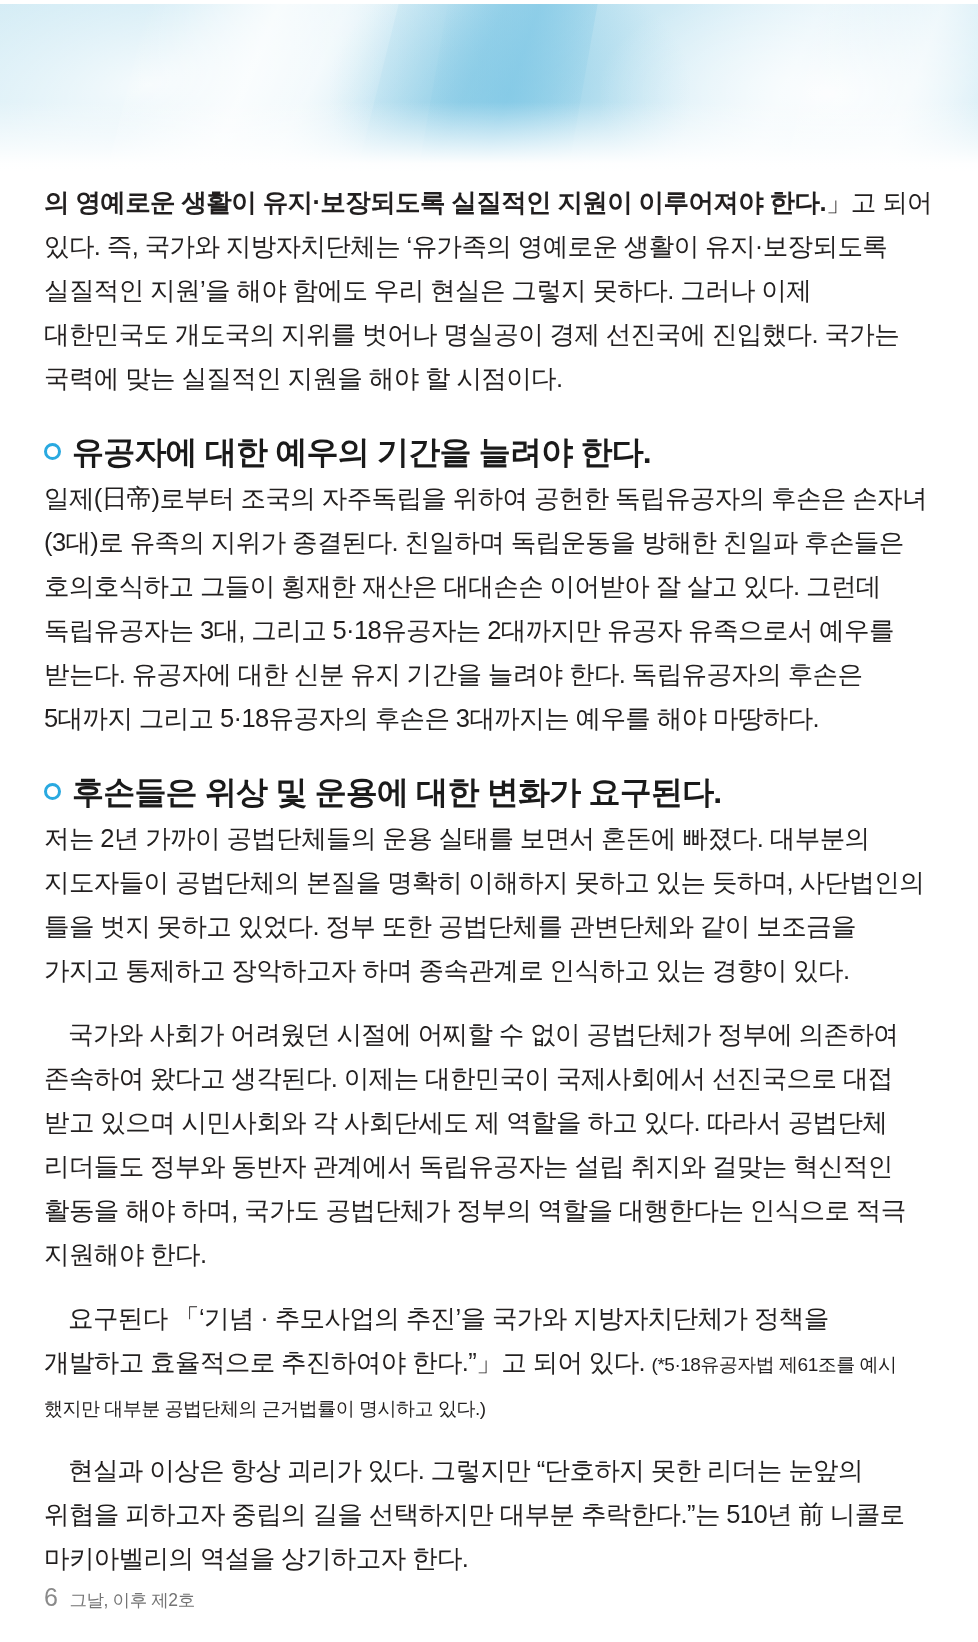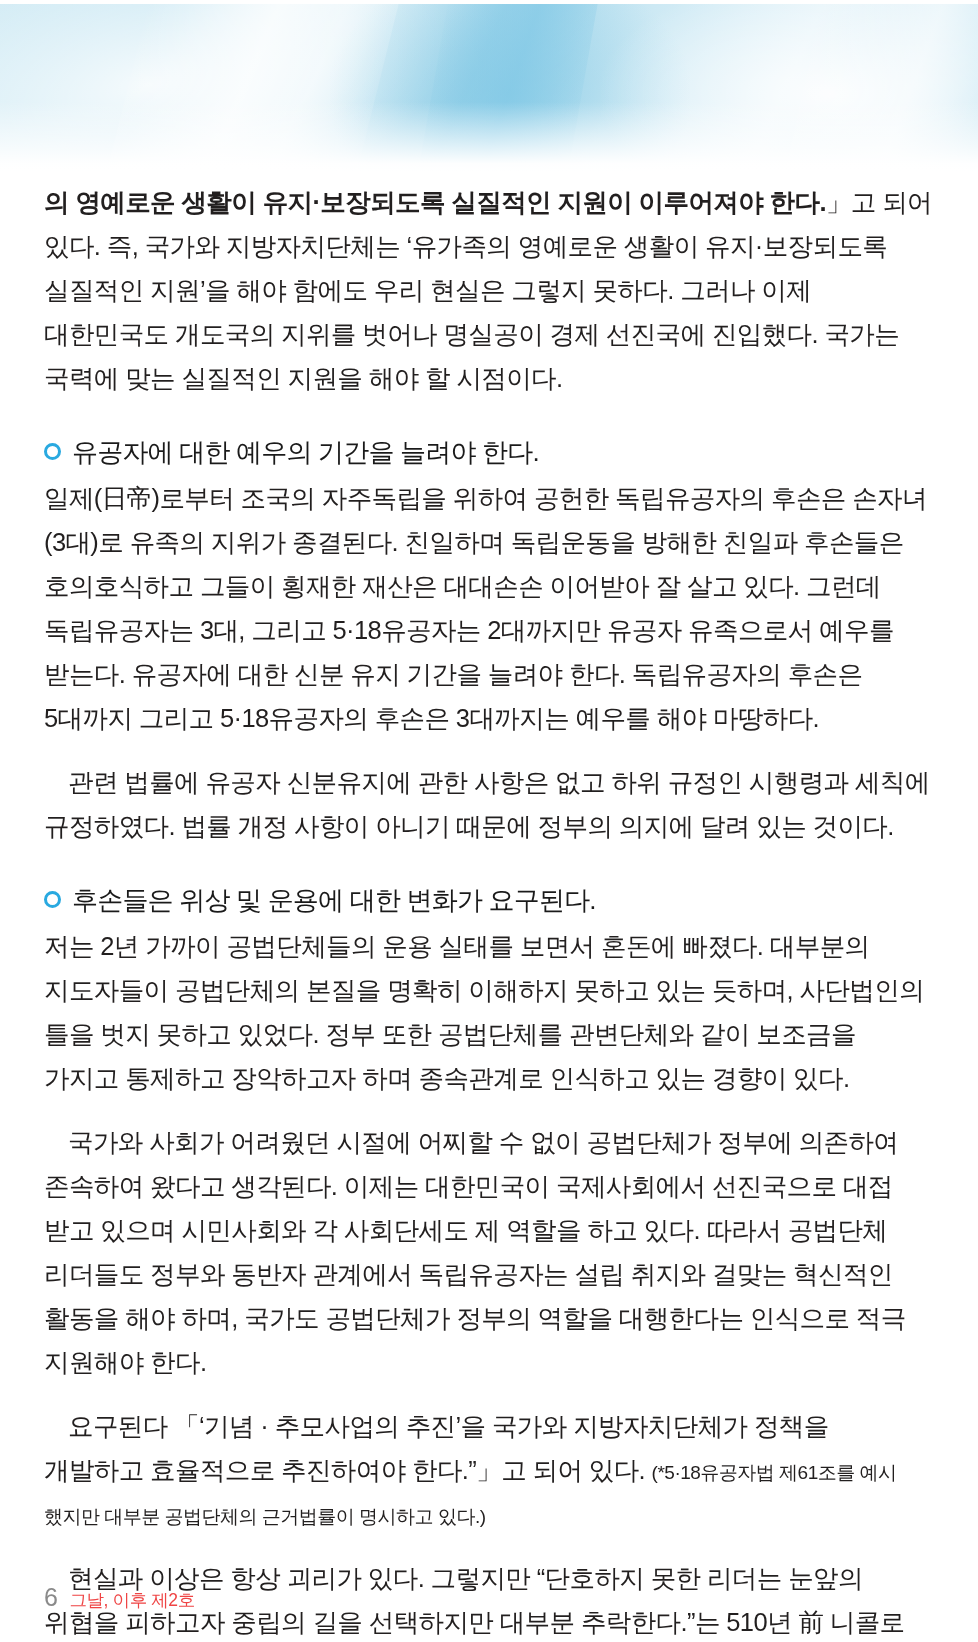--- a/index.html
+++ b/index.html
@@ -136,23 +136,23 @@
     flex: 0 0 auto;
     width: 17px;
     height: 17px;
     border: 3px solid #29a9e0;
     border-radius: 50%;
     margin-top: 13px;
     margin-right: 11px;
     box-sizing: border-box;
   }
   .section-head .head-text {
-    font-size: 26px;
+    font-size: 32px;
     line-height: 44px;
-    font-weight: normal;
+    font-weight: bold;
     letter-spacing: -0.8px;
     color: #1a1a1a;
   }
 
   .block {
     margin-top: 0;
   }
   .block-gap {
     margin-top: 20px;
   }
@@ -174,21 +174,21 @@
   }
   .footer .page-num {
     font-size: 25px;
     letter-spacing: -0.5px;
     color: #8a8a8a;
     margin-right: 12px;
   }
   .footer .issue {
     font-size: 17.5px;
     letter-spacing: -0.4px;
-    color: #ef4444;
+    color: #737373;
   }
 </style>
 </head>
 <body>
 
 <div class="page">
 
   <div class="top-band">
     <div class="wash-a"></div>
     <div class="wash-b"></div>
@@ -202,21 +202,20 @@
   <div class="content">
 
     <p class="para-intro"><span class="bold">의 영예로운 생활이 유지·보장되도록 실질적인 지원이 이루어져야 한다.</span><span>」고 되어 있다. 즉, 국가와 지방자치단체는 ‘유가족의 영예로운 생활이 유지·보장되도록 실질적인 지원’을 해야 함에도 우리 현실은 그렇지 못하다. 그러나 이제 대한민국도 개도국의 지위를 벗어나 명실공이 경제 선진국에 진입했다. 국가는 국력에 맞는 실질적인 지원을 해야 할 시점이다.</span></p>
 
     <div class="section-head">
       <span class="bullet-ring"></span>
       <span class="head-text">유공자에 대한 예우의 기간을 늘려야 한다.</span>
     </div>
 
     <p class="body-para block">일제(日帝)로부터 조국의 자주독립을 위하여 공헌한 독립유공자의 후손은 손자녀(3대)로 유족의 지위가 종결된다. 친일하며 독립운동을 방해한 친일파 후손들은 호의호식하고 그들이 횡재한 재산은 대대손손 이어받아 잘 살고 있다. 그런데 독립유공자는 3대, 그리고 5·18유공자는 2대까지만 유공자 유족으로서 예우를 받는다. 유공자에 대한 신분 유지 기간을 늘려야 한다. 독립유공자의 후손은 5대까지 그리고 5·18유공자의 후손은 3대까지는 예우를 해야 마땅하다.</p>
-    <p class="body-para block-gap indent">관련 법률에 유공자 신분유지에 관한 사항은 없고 하위 규정인 시행령과 세칙에 규정하였다. 법률 개정 사항이 아니기 때문에 정부의 의지에 달려 있는 것이다.</p>
 
     <div class="section-head">
       <span class="bullet-ring"></span>
       <span class="head-text">후손들은 위상 및 운용에 대한 변화가 요구된다.</span>
     </div>
 
     <p class="body-para block">저는 2년 가까이 공법단체들의 운용 실태를 보면서 혼돈에 빠졌다. 대부분의 지도자들이 공법단체의 본질을 명확히 이해하지 못하고 있는 듯하며, 사단법인의 틀을 벗지 못하고 있었다. 정부 또한 공법단체를 관변단체와 같이 보조금을 가지고 통제하고 장악하고자 하며 종속관계로 인식하고 있는 경향이 있다.</p>
     <p class="body-para block-gap indent">국가와 사회가 어려웠던 시절에 어찌할 수 없이 공법단체가 정부에 의존하여 존속하여 왔다고 생각된다. 이제는 대한민국이 국제사회에서 선진국으로 대접 받고 있으며 시민사회와 각 사회단세도 제 역할을 하고 있다. 따라서 공법단체 리더들도 정부와 동반자 관계에서 독립유공자는 설립 취지와 걸맞는 혁신적인 활동을 해야 하며, 국가도 공법단체가 정부의 역할을 대행한다는 인식으로 적극 지원해야 한다.</p>
 
     <p class="body-para block-gap indent"><span>요구된다 「‘기념 · 추모사업의 추진’을 국가와 지방자치단체가 정책을 개발하고 효율적으로 추진하여야 한다.”」고 되어 있다.</span> <span class="small-note">(*5·18유공자법 제61조를 예시 했지만 대부분 공법단체의 근거법률이 명시하고 있다.)</span></p>

